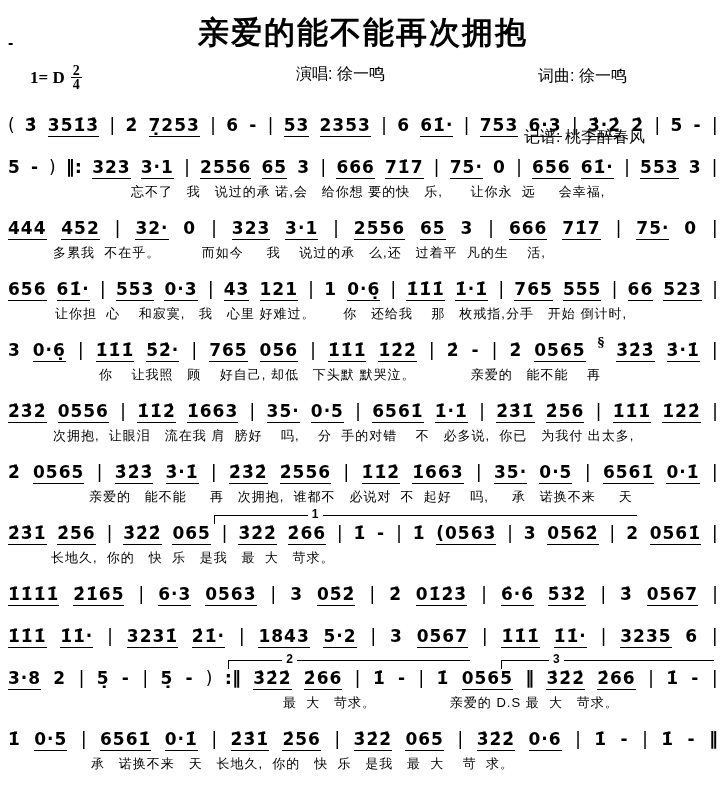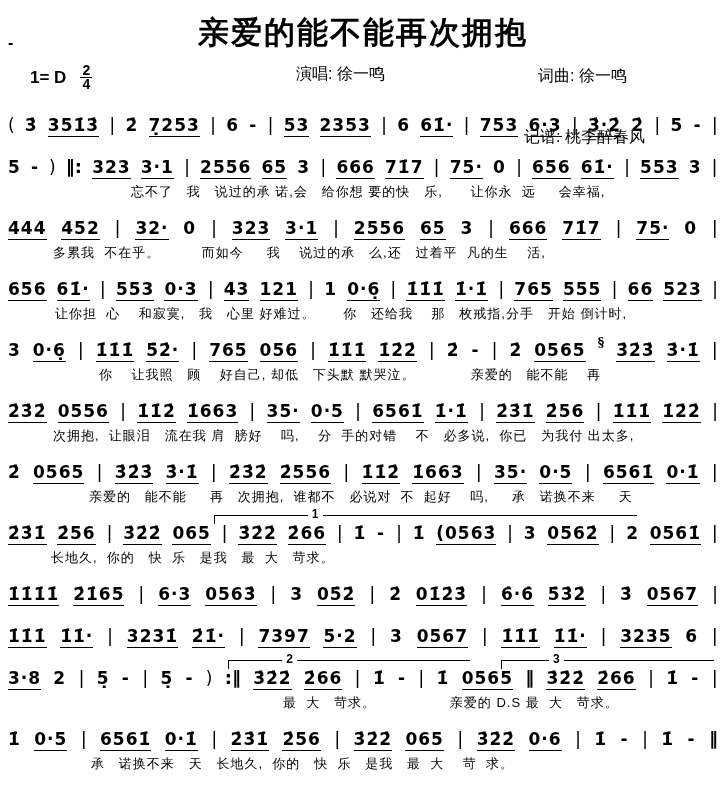--- a/index.html
+++ b/index.html
@@ -2,21 +2,21 @@
 <html><head>
 <meta charset="utf-8">
 <style>
   html,body{margin:0;padding:0;background:#fff;color:#000;}
   .page{position:relative;width:726px;height:797px;background:#ffffff;overflow:hidden;
         font-family:"Liberation Sans",sans-serif;}
   .corner-dash{position:absolute;left:8px;top:34px;font-size:16px;font-weight:bold;}
   .title{text-align:center;font-size:31px;font-weight:900;letter-spacing:2px;padding-top:12px;}
   .subheader{position:relative;height:54px;margin-top:2px;font-size:16px;}
   .keysig{position:absolute;left:30px;top:8px;font-weight:bold;font-size:17px;
-          font-family:Liberation Sans, sans-serif;display:flex;align-items:center;gap:14px;}
+          font-family:Liberation Serif, serif;display:flex;align-items:center;gap:6px;}
   .frac{display:inline-flex;flex-direction:column;align-items:center;font-size:14px;line-height:13px;font-weight:bold;}
   .frac .top{border-bottom:1.5px solid #000;padding:0 2px;}
   .singer{position:absolute;left:296px;top:8px;}
   .composer{position:absolute;left:538px;top:10px;}
   .notator{position:absolute;left:524px;top:27px;margin-top:44px;}
   .score{padding:4px 8px 0 8px;}
   .system{position:relative;margin-bottom:16px;}
   .notes{display:flex;justify-content:space-between;align-items:baseline;
          font-family:"DejaVu Sans",sans-serif;font-weight:bold;font-size:17px;height:26px;}
   .notes span{white-space:nowrap;}
@@ -308,21 +308,21 @@
     </div>
 
     <div class="system sys10">
       <div class="notes">
           <span class="note u">1̇1̇1̇</span>
           <span class="note u">1̇1̇·</span>
           <span class="bar">|</span>
           <span class="note u">3231̇</span>
           <span class="note u">2̇1̇·</span>
           <span class="bar">|</span>
-          <span class="note u">7397</span>
+          <span class="note u">1843</span>
           <span class="note u">5·2</span>
           <span class="bar">|</span>
           <span class="note">3</span>
           <span class="note u">0567</span>
           <span class="bar">|</span>
           <span class="note u">1̇1̇1̇</span>
           <span class="note u">1̇1̇·</span>
           <span class="bar">|</span>
           <span class="note u">3235</span>
           <span class="note">6</span>

